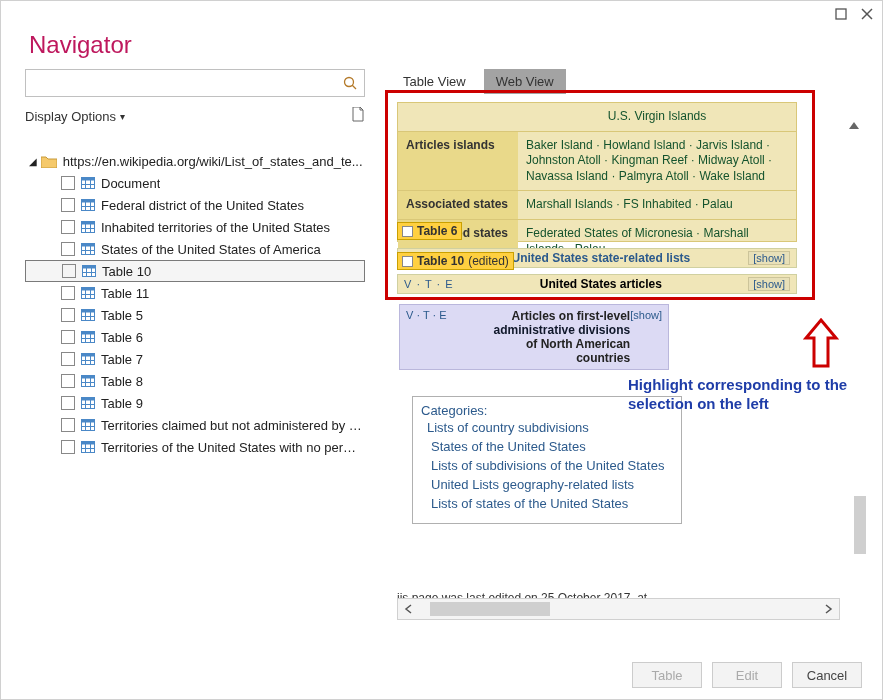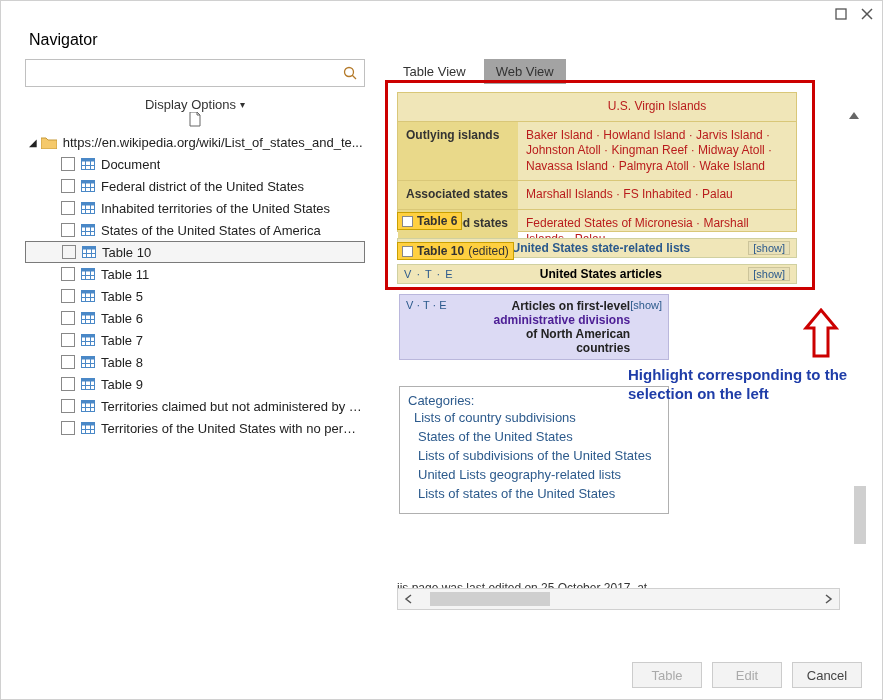--- a/index.html
+++ b/index.html
@@ -1,27 +1,27 @@
 <!DOCTYPE html>
 <html><head>
 <meta charset="utf-8">
 <style>
   * { box-sizing: border-box; font-family: "Segoe UI", sans-serif; }
   body { margin: 0; background: #fdfdfd; width: 883px; height: 700px; position: relative; overflow: hidden; }
   .dialog { position: absolute; top: 0; left: 0; right: 0; bottom: 0; border: 1px solid #d0d0d0; background: #fff; }
   .titlebar { display: flex; align-items: center; justify-content: space-between; padding: 4px 8px 0 16px; height: 22px; }
   .title-buttons { display: flex; gap: 12px; align-items: center; }
   .tb-btn { width: 14px; height: 14px; display: flex; align-items: center; justify-content: center; cursor: pointer; }
-  .nav-title { font-size: 16px; font-weight: 300; color: #000000; padding: 8px 28px 10px; }
+  .nav-title { font-size: 24px; font-weight: 300; color: #be185d; padding: 8px 28px 10px; }
   .content-row { display: flex; padding: 0 16px; height: 590px; }
   .left-pane { width: 360px; padding: 0 12px 0 8px; }
   .searchbox { display: flex; border: 1px solid #c0c0c0; height: 28px; align-items: center; }
   .searchbox input { flex: 1; border: none; outline: none; padding: 0 8px; font-size: 13px; }
   .search-btn { width: 28px; height: 26px; display: flex; align-items: center; justify-content: center; cursor: pointer; }
-  .row2 { display: flex; align-items: center; justify-content: space-between; margin: 10px 0 0; font-size: 13px; flex-direction: column; }
+  .row2 { display: flex; align-items: center; justify-content: space-between; margin: 10px 0 24px; font-size: 13px; }
   .display-options { display: flex; align-items: center; gap: 4px; cursor: pointer; color: #333; }
   .display-options .chev { font-size: 10px; }
   .sheet-btn svg { width: 14px; height: 16px; }
   .tree { font-size: 13px; color: #222; }
   .tree-node { display: flex; align-items: center; padding: 2px 0 2px 4px; height: 22px; white-space: nowrap; overflow: hidden; text-overflow: ellipsis; }
   .tree-node.root .arrow { font-size: 10px; margin-right: 4px; }
   .tree-children .tree-node { padding-left: 36px; }
   .tree-node.selected { border: 1px solid #7a7a7a; background: #f5f5f5; }
   .chk { width: 14px; height: 14px; border: 1px solid #888; margin-right: 6px; flex-shrink: 0; }
   .table-icon { margin-right: 6px; display: flex; }
@@ -36,41 +36,41 @@
   .tab.active { background: #a3a3a3; }
   .preview-area { position: relative; height: 546px; }
   .red-box { position: absolute; top: -6px; left: -6px; width: 430px; height: 210px; border: 3px solid #cc0000; pointer-events: none; z-index: 5; }
   .scroll-up-arrow { position: absolute; top: 18px; right: 0; width: 24px; height: 24px; display: flex; align-items: center; justify-content: center; cursor: pointer; z-index:6; }
 
   .wiki-block { background: #f0e6b8; border: 1px solid #d9c778; font-size: 12px; position: absolute; left: 6px; width: 400px; }
   .wiki-block.b1 { top: 6px; height: 140px; }
   .wiki-block.b1 .row { display: flex; border-top: 1px solid #d9c778; }
   .wiki-block.b1 .row:first-child { border-top: none; }
   .wiki-block.b1 .th { width: 120px; padding: 6px 8px; background: #e9d98a; font-weight: bold; color: #333; font-size: 12px; }
-  .wiki-block.b1 .td { flex: 1; padding: 6px 8px; color: #b91c1c; font-size: 12px; line-height: 1.3; }
+  .wiki-block.b1 .td { flex: 1; padding: 6px 8px; color: #14532d; font-size: 12px; line-height: 1.3; }
 
   .nav-template { display: flex; align-items: center; border: 1px solid #d0d0a0; padding: 2px 6px; font-size: 12px; gap: 8px; }
   .nav-template .vte { color: #2c5a8c; font-size: 11px; letter-spacing: 1px; }
   .nav-template .title { font-weight: bold; flex: 1; text-align: center; }
   .nav-template .show { color: #2c5a8c; background: #e8e0b8; padding: 0 4px; border: 1px solid #ccc49a; font-size: 11px; }
   .nt1 { position: absolute; top: 152px; left: 6px; width: 400px; background: #f0e6b8; }
   .nt2 { position: absolute; top: 178px; left: 6px; width: 400px; background: #f0e6b8; }
   .chk-tag { display: inline-flex; align-items: center; gap: 4px; background: #ffd040; padding: 1px 4px; border: 1px solid #caa000; font-size: 12px; font-weight: bold; color: #333; }
   .chk-tag .tchk { width: 11px; height: 11px; border: 1px solid #888; background: #fff; }
   .chk-tag.hidden-tag .hidden-txt { font-weight: normal; }
   .tag1 { position: absolute; top: 126px; left: 6px; z-index: 3; }
   .tag2 { position: absolute; top: 156px; left: 6px; z-index: 3; }
 
   .nt3 { position: absolute; top: 208px; left: 8px; width: 270px; background: #dcdaf4; border: 1px solid #bab7dc; font-size: 12px; padding: 4px 6px; display: flex; }
   .nt3 .vte { color: #2c5a8c; font-size: 11px; white-space: nowrap; }
   .nt3 .mid { flex: 1; text-align: right; color: #2c5a8c; }
   .nt3 .mid b { color: #222; }
   .nt3 .show { color: #2c5a8c; font-size: 11px; }
 
-  .cats-box { position: absolute; top: 300px; left: 8px; width: 270px; border: 1px solid #b0b0b0; padding: 6px 8px 10px; font-size: 13px; }
+  .cats-box { position: absolute; top: 300px; left: 21px; width: 270px; border: 1px solid #b0b0b0; padding: 6px 8px 10px; font-size: 13px; }
   .cats-box .cats-title { color: #2c5a8c; }
   .cats-box .cat { color: #2c5a8c; padding: 2px 0 2px 6px; }
   .cats-box .cat.in { padding-left: 10px; }
 
   .footer-text { position: absolute; top: 495px; left: 6px; font-size: 12px; color: #333; }
   .hscroll { position: absolute; left: 6px; bottom: 22px; right: 26px; height: 22px; border: 1px solid #d0d0d0; display: flex; align-items: center; background: #f4f4f4; }
   .hscroll .arr { width: 22px; height: 20px; display: flex; align-items: center; justify-content: center; cursor: pointer; }
   .hscroll .track { flex: 1; height: 100%; position: relative; }
   .hscroll .thumb { position: absolute; left: 10px; top: 3px; width: 120px; height: 14px; background: #cfcfcf; }
   .vscroll-thumb { position: absolute; right: 0; top: 400px; width: 12px; height: 58px; background: #cfcfcf; }
@@ -330,21 +330,21 @@
               <path d="M6 2 L11 9 L1 9 Z" fill="#666"></path>
             </svg>
         </div>
 
         <div class="wiki-block b1">
           <div class="row">
               <div class="th" style="visibility:hidden">.</div>
               <div class="td" style="text-align:center">U.S. Virgin Islands</div>
             </div>
           <div class="row">
-              <div class="th">Outlying islands</div>
+              <div class="th">Articles islands</div>
               <div class="td">Baker Island · Howland Island · Jarvis Island · Johnston Atoll · Kingman Reef · Midway Atoll · Navassa Island · Palmyra Atoll · Wake Island</div>
             </div>
           <div class="row">
               <div class="th">Associated states</div>
               <div class="td">Marshall Islands · FS Inhabited · Palau</div>
             </div>
           <div class="row">
               <div class="th">Associated states</div>
               <div class="td">Federated States of Micronesia · Marshall Islands · Palau</div>
             </div>
@@ -367,21 +367,21 @@
         <div class="nav-template nt2">
           <span class="vte">V · T · E</span>
           <span class="title">United States articles</span>
           <span class="show">[show]</span>
         </div>
 
         <div class="nt3">
           <span class="vte">V · T · E</span>
           <div class="mid">
             <b>Articles on first-level</b><br>
-            <b><span style="color:#4c1d95">administrative divisions</span></b><br>
+            <b><span style="color:#0f172a">administrative divisions</span></b><br>
             <b>of North American</b><br>
             <b>countries</b>
           </div>
           <span class="show">[show]</span>
         </div>
 
         <div class="cats-box">
           <div class="cats-title">Categories:</div>
           <div class="cat">Lists of country subdivisions</div>
           <div class="cat in">States of the United States</div>

